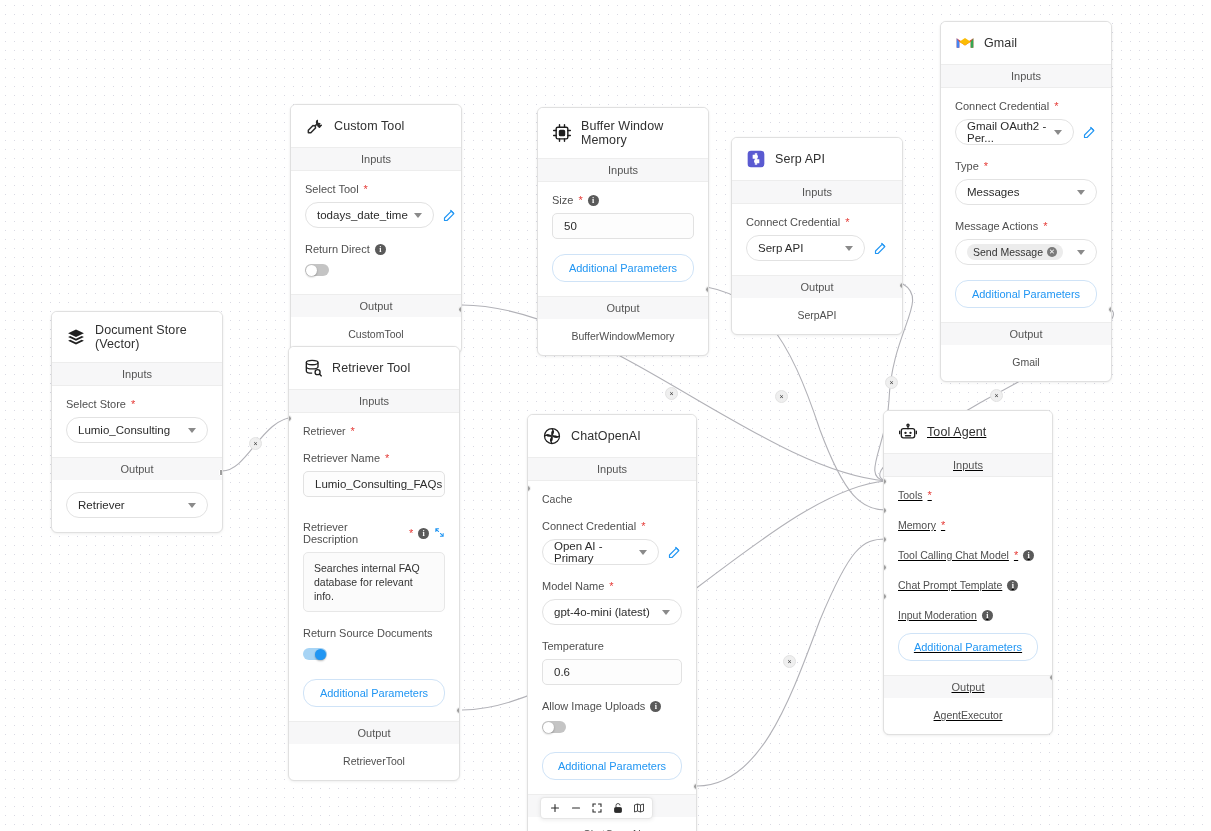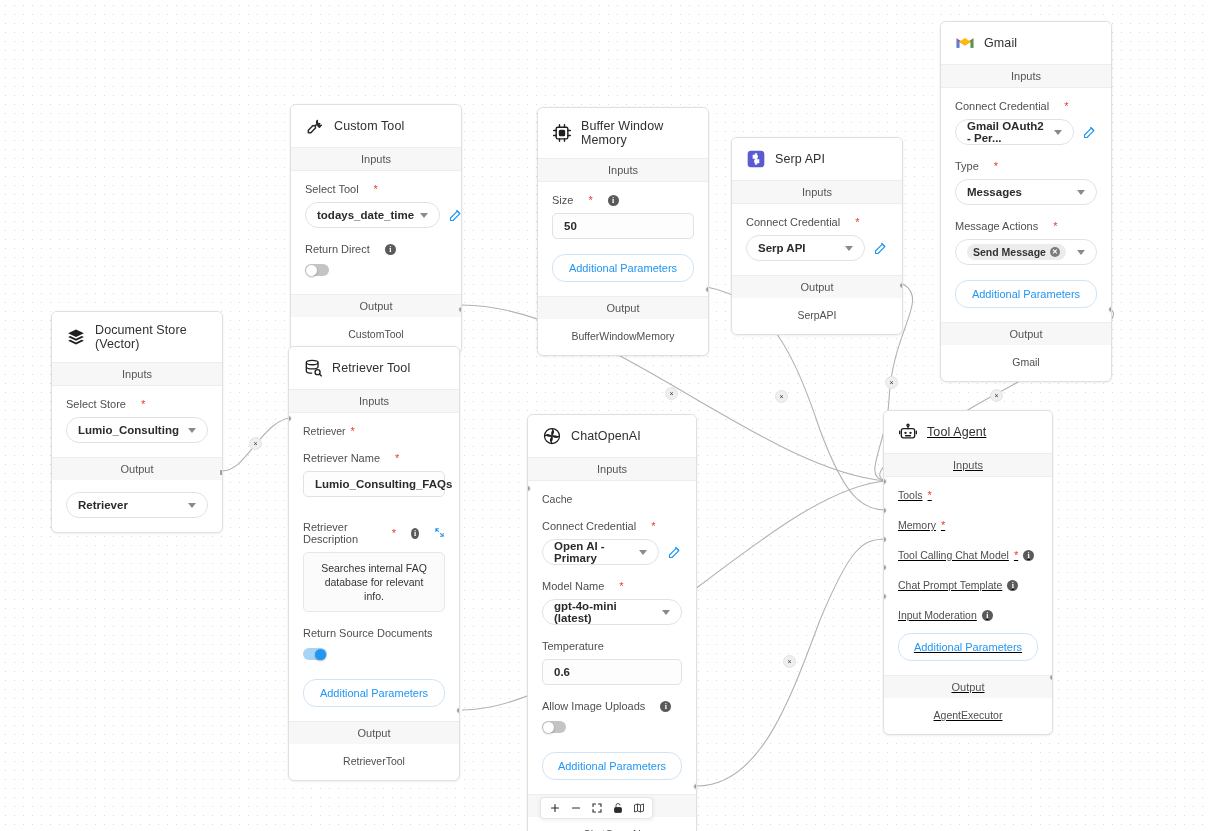--- a/index.html
+++ b/index.html
@@ -45,40 +45,39 @@
     padding: 5px 0;
   }
   .section-band.out { border-bottom: none; }
 
   .body { padding: 12px 14px 14px 14px; }
 
   .field-label {
     font-size: 11px;
     color: #4f4f4f;
     margin-bottom: 7px;
-    display: flex; align-items: center; gap: 15px;
+    display: flex; align-items: center; gap: 5px;
   }
   .req { color: #e53935; font-size: 11px; line-height: 1; }
   .info-dot {
     width: 11px; height: 11px; border-radius: 50%;
     background: #5a5a5a; color: #fff; font-size: 8px;
     display: inline-flex; align-items: center; justify-content: center;
     font-family: "Liberation Serif", serif; font-weight: bold;
   }
 
   .select, .textbox {
     border: 1px solid #e2e2e2;
     border-radius: 13px;
     height: 26px;
     display: flex; align-items: center;
     padding: 0 11px;
     font-size: 11.5px;
     color: #2b2b2b;
     background: #fff;
-    font-weight: bold;
   }
   .textbox { border-radius: 5px; background: #fdfdfd; }
   .select { justify-content: space-between; }
   .caret {
     width: 0; height: 0;
     border-left: 4px solid transparent; border-right: 4px solid transparent;
     border-top: 5px solid #8a8a8a;
     margin-left: 6px; flex: 0 0 auto;
   }
   .row-with-edit { display: flex; align-items: center; gap: 8px; }
@@ -87,21 +86,20 @@
   .edit-icon svg { width: 15px; height: 15px; display: block; }
 
   .textarea {
     border: 1px solid #e7e7e7;
     border-radius: 5px;
     background: #fbfbfb;
     font-size: 10.5px;
     color: #333;
     padding: 8px 10px;
     line-height: 1.35;
-    text-align: center;
   }
 
   .toggle {
     width: 24px; height: 12px; border-radius: 7px;
     background: #c4c4c4; position: relative; display: inline-block;
   }
   .toggle .knob { position: absolute; width: 11px; height: 11px; border-radius: 50%; background: #fff; top: 0.5px; left: 1px; box-shadow: 0 1px 2px rgba(0,0,0,.3); }
   .toggle.on { background: #a7d4f5; }
   .toggle.on .knob { left: 12px; background: #2196f3; }
 

